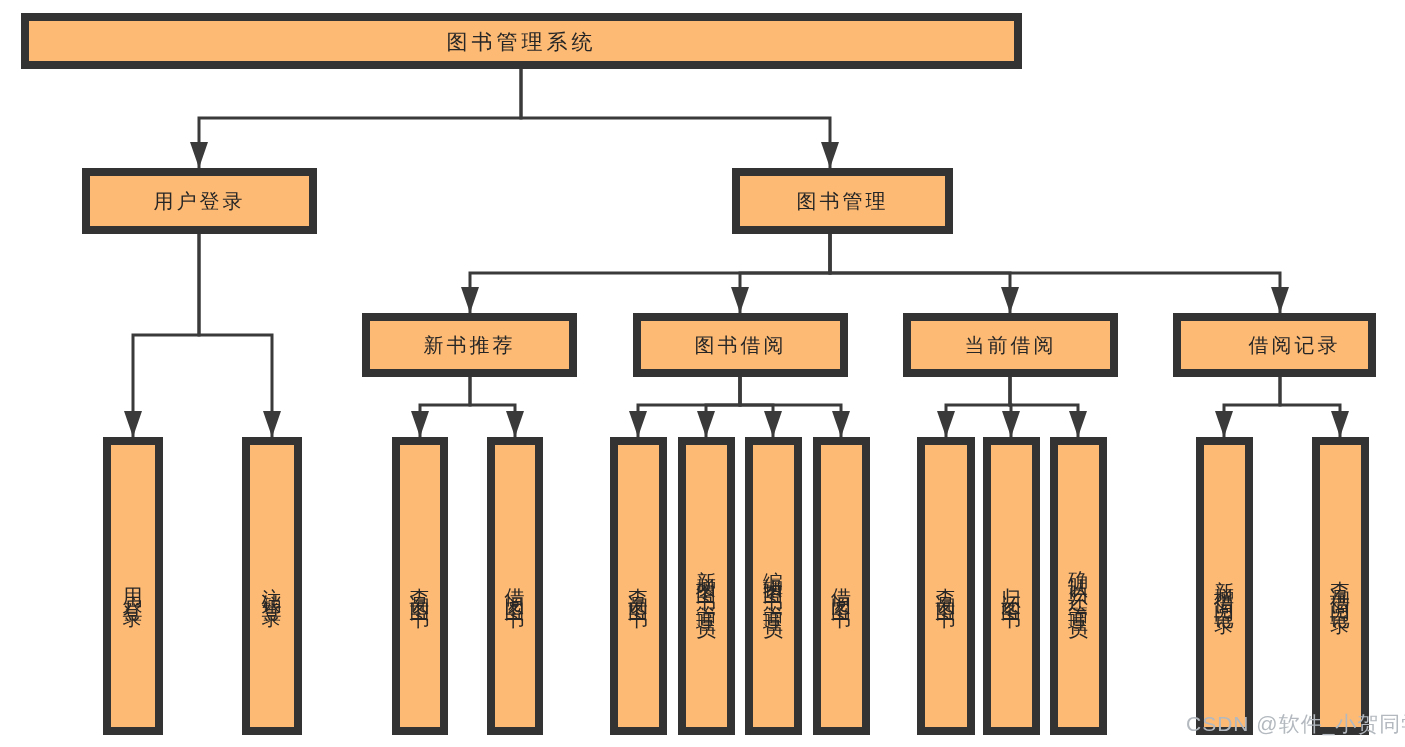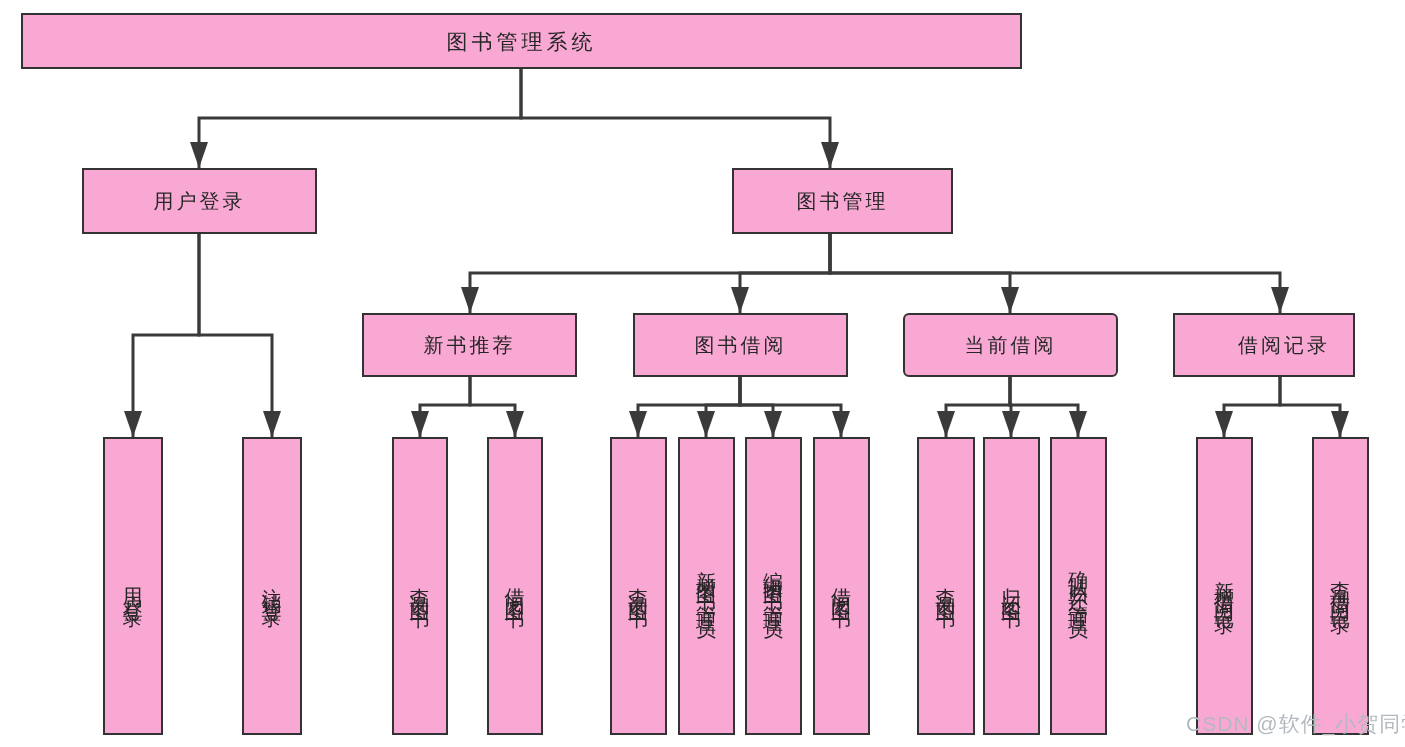--- a/index.html
+++ b/index.html
@@ -27,22 +27,22 @@
     position: absolute;
     left: 0;
     top: 0;
     width: 1405px;
     height: 747px;
     z-index: 2;
   }
   .node {
     position: absolute;
     box-sizing: border-box;
-    border: 2px solid #0f172a;
-    background: #f9a8d4;
+    border: 8px solid #0f172a;
+    background: #fdba74;
     display: flex;
     align-items: center;
     justify-content: center;
     color: #262626;
     font-size: 20px;
     line-height: 1;
   }
   .node.horizontal span {
     letter-spacing: 3px;
     white-space: nowrap;
@@ -121,24 +121,24 @@
       </div>
       <div class="node horizontal" style="left: 732px; top: 168px; width: 221px; height: 66px; border-color: rgb(51, 51, 51); color: rgb(38, 38, 38); font-family: Liberation Serif, serif;">
         <span>图书管理</span>
       </div>
       <div class="node horizontal" style="left: 633px; top: 313px; width: 215px; height: 64px; border-color: rgb(51, 51, 51); color: rgb(38, 38, 38);">
         <span>图书借阅</span>
       </div>
       <div class="node horizontal" style="left: 362px; top: 313px; width: 215px; height: 64px; border-color: rgb(51, 51, 51); color: rgb(38, 38, 38);">
         <span>新书推荐</span>
       </div>
-      <div class="node horizontal" style="left: 903px; top: 313px; width: 215px; height: 64px; border-color: rgb(51, 51, 51); color: rgb(38, 38, 38); border-radius: 6px;">
+      <div class="node horizontal" style="left: 903px; top: 313px; width: 215px; height: 64px; border-color: rgb(51, 51, 51); color: rgb(38, 38, 38);">
         <span>当前借阅</span>
       </div>
-      <div class="node horizontal" style="left: 1173px; top: 313px; width: 182px; height: 64px; border-color: rgb(51, 51, 51); color: rgb(38, 38, 38); padding-left: 40px;">
+      <div class="node horizontal" style="left: 1173px; top: 313px; width: 203px; height: 64px; border-color: rgb(51, 51, 51); color: rgb(38, 38, 38); padding-left: 40px;">
         <span>借阅记录</span>
       </div>
       <div class="node vertical" style="left: 103px; top: 437px; width: 60px; height: 298px; border-color: rgb(51, 51, 51); color: rgb(38, 38, 38);">
         <span>用户登录</span>
       </div>
       <div class="node vertical" style="left: 242px; top: 437px; width: 60px; height: 298px; border-color: rgb(51, 51, 51); color: rgb(38, 38, 38);">
         <span>注销登录</span>
       </div>
       <div class="node vertical" style="left: 392px; top: 437px; width: 56px; height: 298px; border-color: rgb(51, 51, 51); color: rgb(38, 38, 38);">
         <span>查询图书</span>

